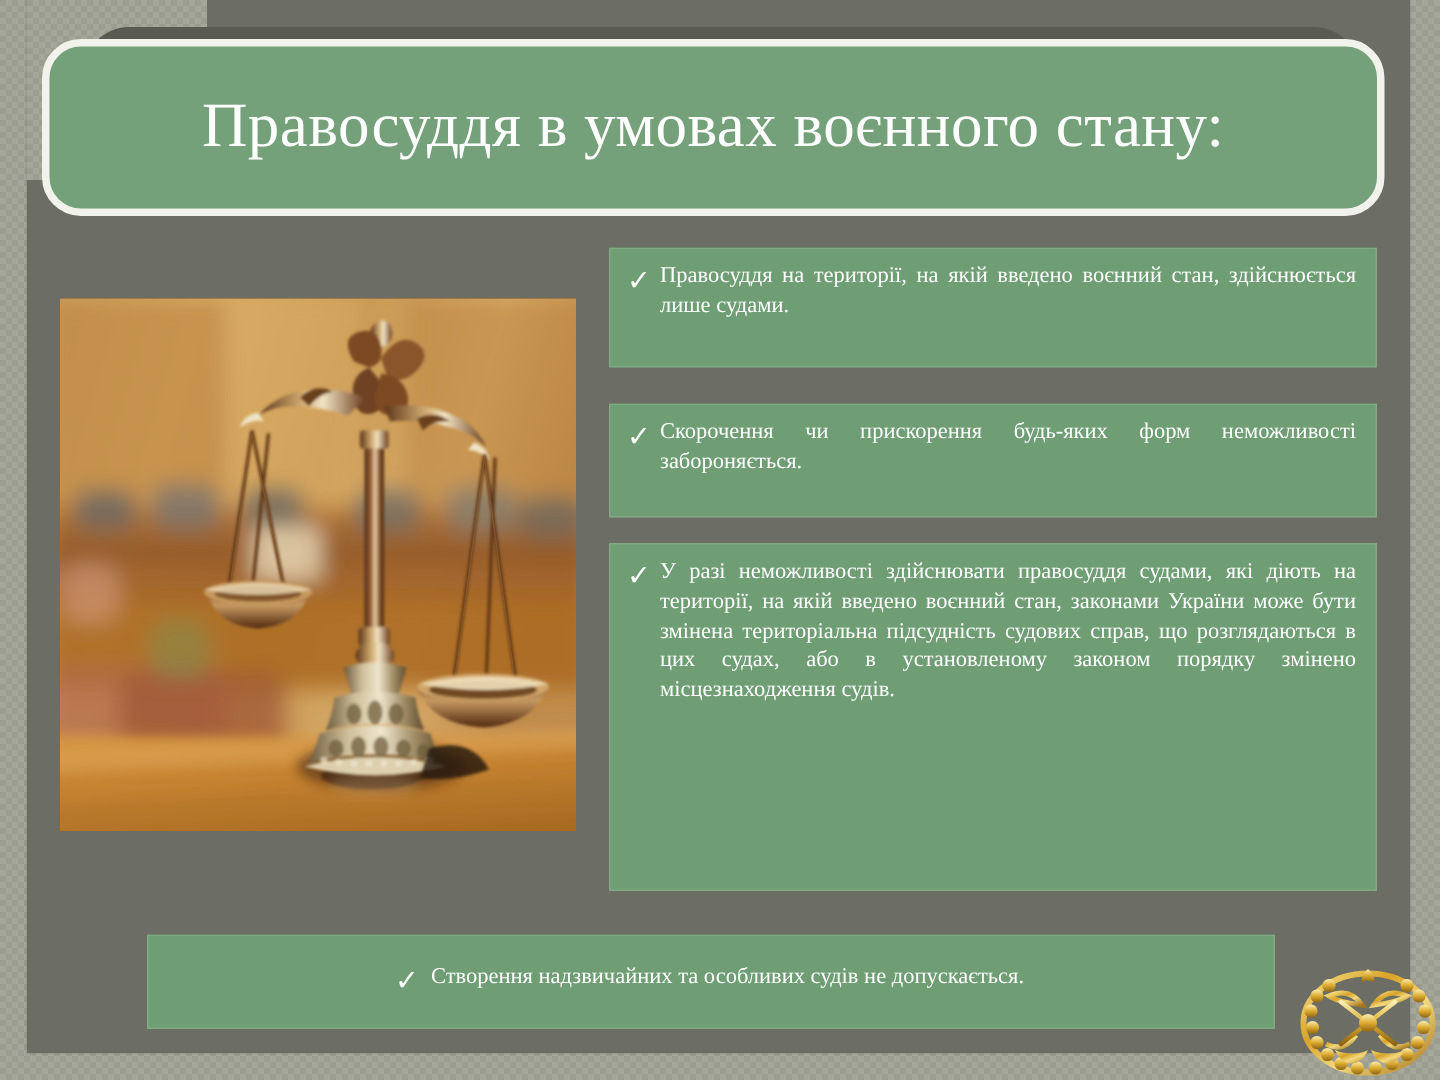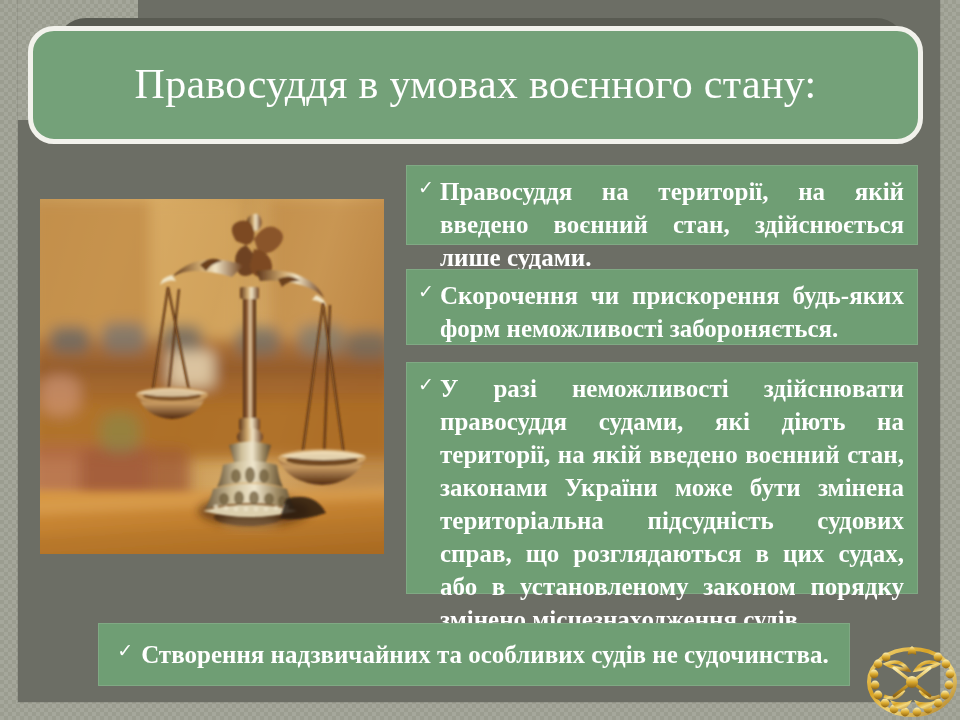--- a/index.html
+++ b/index.html
@@ -122,26 +122,25 @@
     flex: 0 0 auto;
     color: #ffffff;
     font-size: 19px;
     line-height: 1.32;
     width: 22px;
     text-align: left;
     font-family: "DejaVu Sans", sans-serif;
   }
   .bullet-text {
     color: #ffffff;
-    font-size: 25px;
+    font-size: 15px;
     line-height: 1.32;
     text-align: justify;
     text-justify: inter-word;
     flex: 1 1 auto;
-    font-weight: bold;
   }
 
   #box-1 { left: 406px; top: 165px;  width: 512px; height: 80px; }
   #box-2 { left: 406px; top: 269px;  width: 512px; height: 76px; }
   #box-3 { left: 406px; top: 362px;  width: 512px; height: 232px; }
   #box-4 {
     left: 98px; top: 623px; width: 752px; height: 63px;
     display: flex; align-items: center;
   }
   #box-4 .bullet-row { width: 100%; justify-content: center; }
@@ -370,21 +369,21 @@
   <div class="bullet-box" id="box-3">
     <div class="bullet-row">
       <span class="check">✓</span>
       <span class="bullet-text">У разі неможливості здійснювати правосуддя судами, які діють на території, на якій введено воєнний стан, законами України може бути змінена територіальна підсудність судових справ, що розглядаються в цих судах, або в установленому законом порядку змінено місцезнаходження судів.</span>
     </div>
   </div>
 
   <div class="bullet-box" id="box-4">
     <div class="bullet-row">
       <span class="check">✓</span>
-      <span class="bullet-text">Створення надзвичайних та особливих судів не судочинства.</span>
+      <span class="bullet-text">Створення надзвичайних та особливих судів не допускається.</span>
     </div>
   </div>
 
   <div id="ornament">
     <svg width="96" height="88" viewBox="0 0 96 88" xmlns="http://www.w3.org/2000/svg" aria-hidden="true">
       <defs>
         <linearGradient id="goldG" x1="0" y1="0" x2="1" y2="1">
           <stop offset="0" stop-color="#f6e08a"></stop>
           <stop offset="0.35" stop-color="#d8a326"></stop>
           <stop offset="0.6" stop-color="#f3d97f"></stop>

